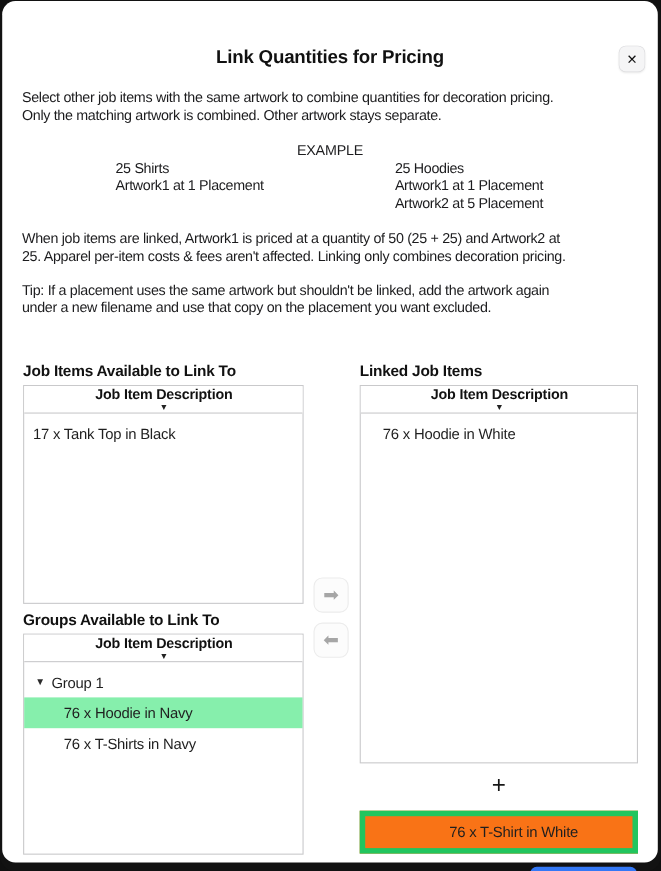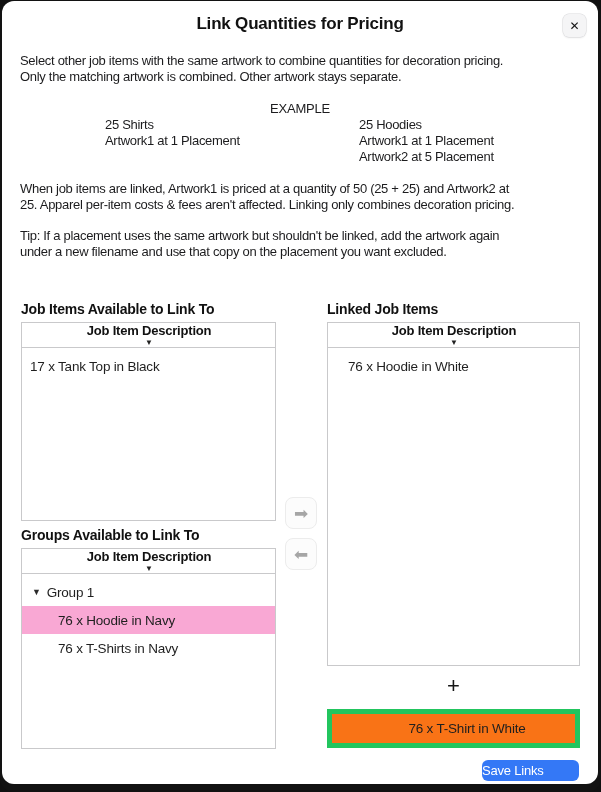--- a/index.html
+++ b/index.html
@@ -12,21 +12,21 @@
     overflow:hidden;
   }
   .frame{
     position:absolute;left:0;top:0;width:601px;height:792px;
     background:#121212;border-radius:14px;
   }
   .dialog{
     position:absolute;left:2px;top:1px;width:596px;height:783px;
     background:#ffffff;border-radius:12px;
   }
-  .abs{position:absolute;}
+  .abs{position:absolute;margin-top:28px;}
   .title{
     left:0;top:13px;width:100%;text-align:center;
     font-size:17px;font-weight:700;letter-spacing:-0.2px;color:#111;
   }
   .close-btn{
     left:561px;top:13px;width:23px;height:23px;
     background:#f5f5f6;border-radius:6px;
     box-shadow:0 0 0 0.5px #d9d9dc, 0 1px 2px rgba(0,0,0,0.10);
     display:flex;align-items:center;justify-content:center;
     font-size:12px;font-weight:700;color:#111;cursor:pointer;
@@ -60,21 +60,21 @@
   .col-header .dd-arrow{font-size:8px;color:#222;}
   .list{padding-top:4px;}
   .row{
     height:28px;display:flex;align-items:center;
     font-size:13.5px;letter-spacing:-0.2px;color:#1f1f1f;cursor:default;
     white-space:nowrap;
   }
   .row.indent8{padding-left:8px;}
   .row.indent20{padding-left:20px;}
   .row.indent36{padding-left:36px;}
-  .row.highlight{background:#f9a8d4;}
+  .row.highlight{background:#86efac;}
   .group-header-row{padding-left:10px;}
   .disclosure{font-size:9px;color:#2b2b2b;margin-right:6px;}
   .arrow-btn{
     width:32px;height:32px;border:1px solid #ececec;border-radius:8px;
     background:#fcfcfc;display:flex;align-items:center;justify-content:center;
     color:#a6a6a6;font-size:17px;cursor:pointer;box-sizing:border-box;
   }
   .plus-wrap{
     left:325px;top:670px;width:253px;height:30px;
     display:flex;align-items:center;justify-content:center;

